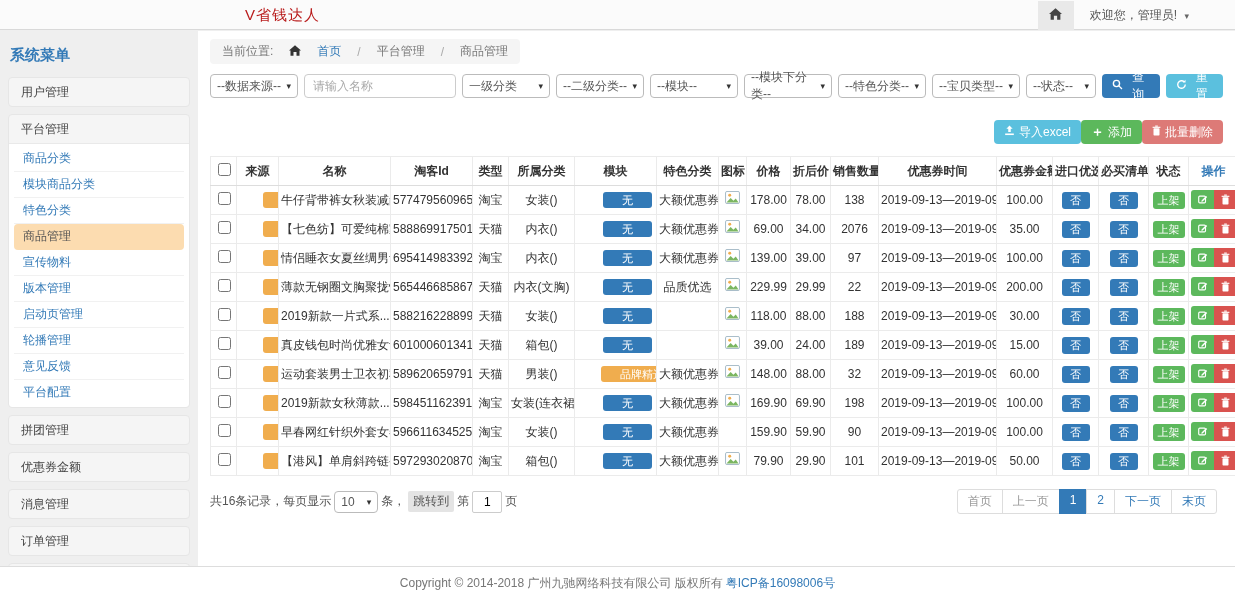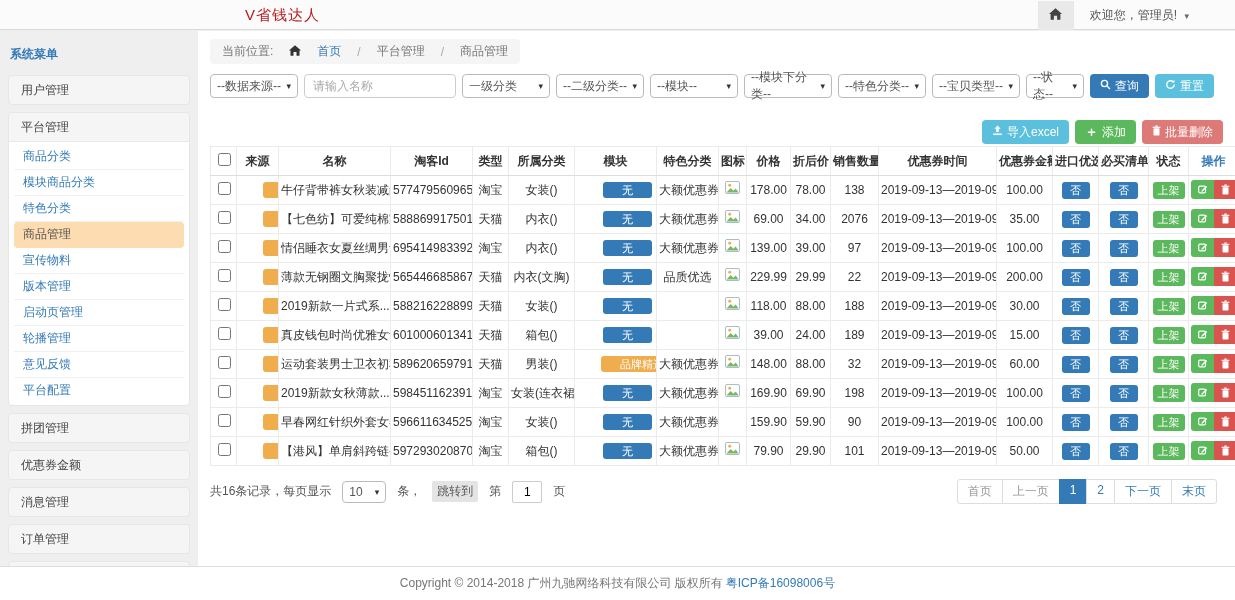--- a/index.html
+++ b/index.html
@@ -13,64 +13,64 @@
   .topbar { position:absolute; top:0; left:0; right:0; height:30px; background:#fbfbfb; border-bottom:1px solid #d9d9d9; z-index:5; }
   .brand { position:absolute; left:245px; top:0; line-height:30px; font-size:15px; color:#b91c1c; letter-spacing:1px; }
   .top-right { position:absolute; right:0; top:0; height:30px; display:flex; align-items:center; }
   .home-box { width:36px; height:29px; background:#e9e9e9; display:flex; align-items:center; justify-content:center; cursor:pointer; }
   .welcome { padding:0 46px 0 16px; color:#555; cursor:pointer; }
   .welcome .caret { font-size:9px; color:#666; margin-left:4px; }
   
   .main { position:absolute; left:198px; top:31px; right:0; bottom:34px; background:#fff; padding:8px 12px 0 12px; overflow:hidden; }
   
   .sidebar { position:absolute; left:8px; top:40px; width:182px; z-index:1; }
-  .menu-title { color:#337ab7; font-size:12px; font-weight:bold; margin:6px 0 12px 2px; }
+  .menu-title { color:#337ab7; font-size:15px; font-weight:bold; margin:6px 0 12px 2px; }
   .panel { background:#f5f5f5; border:1px solid #e6e6e6; border-radius:4px; margin-bottom:7px; }
   .panel-header { padding:0 12px; line-height:28px; color:#444; cursor:pointer; }
   .panel-body { background:#fff; border-top:1px solid #e9e9e9; border-radius:0 0 4px 4px; padding:2px 5px; }
   .sub-item { line-height:25px; padding:0 9px; color:#337ab7; border-bottom:1px solid #f1f1f1; cursor:pointer; }
   .sub-item:last-child { border-bottom:none; }
   .sub-item.active { background:#fcdcb0; border-radius:4px; color:#555; border-bottom-color:transparent; }
   
   .breadcrumb { display:inline-flex; align-items:center; gap:16px; background:#f5f5f5; border-radius:4px; padding:4px 12px; color:#777; margin-bottom:10px; }
   .breadcrumb .link { color:#337ab7; cursor:pointer; }
   .breadcrumb .sep { color:#aaa; }
   
   .filters { display:flex; align-items:center; gap:6px; margin-bottom:4px; }
   .sel { height:24px; border:1px solid #bbb; border-radius:4px; background:#fff; display:flex; align-items:center; justify-content:space-between; padding:0 6px; color:#555; cursor:pointer; flex:0 0 auto; }
   .sel .caret { font-size:9px; color:#333; margin-left:4px; }
-  .w88 { width:88px; } .w68 { width:58px; }
+  .w88 { width:88px; } .w68 { width:70px; }
   .txt-input { height:24px; width:152px; border:1px solid #ccc; border-radius:4px; padding:0 8px; font-size:12px; color:#333; font-family:inherit; }
   .txt-input::placeholder { color:#aaa; }
   .btn { height:24px; border:none; border-radius:4px; color:#fff; display:inline-flex; align-items:center; gap:4px; padding:0 10px; font-size:12px; cursor:pointer; font-family:inherit; }
   .btn-primary { background:#337ab7; }
   .btn-info { background:#5bc0de; }
   .btn-success { background:#5cb85c; }
   .btn-danger-soft { background:#dd7a77; }
   .btn b { font-weight:bold; font-size:13px; }
   
-  .actions { display:flex; justify-content:flex-end; gap:6px; margin:22px 0 2px 0; }
+  .actions { display:flex; justify-content:flex-end; gap:0; margin:22px 0 12px 0; }
   
   table { width:100%; border-collapse:collapse; table-layout:fixed; }
   th, td { border:1px solid #ebebeb; padding:3px 2px; text-align:center; font-size:12px; line-height:19px; overflow:hidden; white-space:nowrap; }
   thead th { font-weight:bold; color:#333; border-bottom:1px solid #ddd; }
   th.op-head { color:#337ab7; }
   .tag { display:inline-block; padding:1px 19px; border-radius:3px; color:#fff; font-size:11px; line-height:14px;margin-left:24px; }
   .tag-orange { background:#f0ad4e; }
   .tag-blue { background:#337ab7; }
   .btn-xs { display:inline-block; min-width:28px; padding:1px 5px; border-radius:3px; color:#fff; font-size:11px; line-height:15px; cursor:pointer; }
   .btn-xs-blue { background:#337ab7; }
   .btn-xs-green { background:#5cb85c; }
   .op { display:inline-flex; }
   .op .opbtn { width:23px; height:19px; display:inline-flex; align-items:center; justify-content:center; cursor:pointer; }
   .op .edit { background:#5cb85c; border-radius:3px 0 0 3px; }
   .op .del { background:#d9534f; border-radius:0 3px 3px 0; }
   
   .pagerow { display:flex; justify-content:space-between; align-items:center; margin-top:13px; color:#555; }
-  .pageleft { display:flex; align-items:center; gap:11px; }
+  .pageleft { display:flex; align-items:center; gap:3px; }
   .perpage { width:44px; height:22px; }
   .jump { background:#e4e4e4; padding:2px 5px; border-radius:2px; color:#555; cursor:pointer; }
   .page-input { width:30px; height:22px; border:1px solid #ccc; border-radius:2px; text-align:center; font-size:12px; font-family:inherit; }
   .pager { display:flex; margin-right:6px; }
   .pg { min-width:16px; padding:3px 10px; border:1px solid #ddd; background:#fff; color:#337ab7; margin-left:-1px; text-align:center; cursor:pointer; text-decoration:none; }
   .pg:first-child { border-radius:3px 0 0 3px; }
   .pg:last-child { border-radius:0 3px 3px 0; }
   .pg.muted { color:#999; }
   .pg.active { background:#337ab7; border-color:#337ab7; color:#fff; }
   

